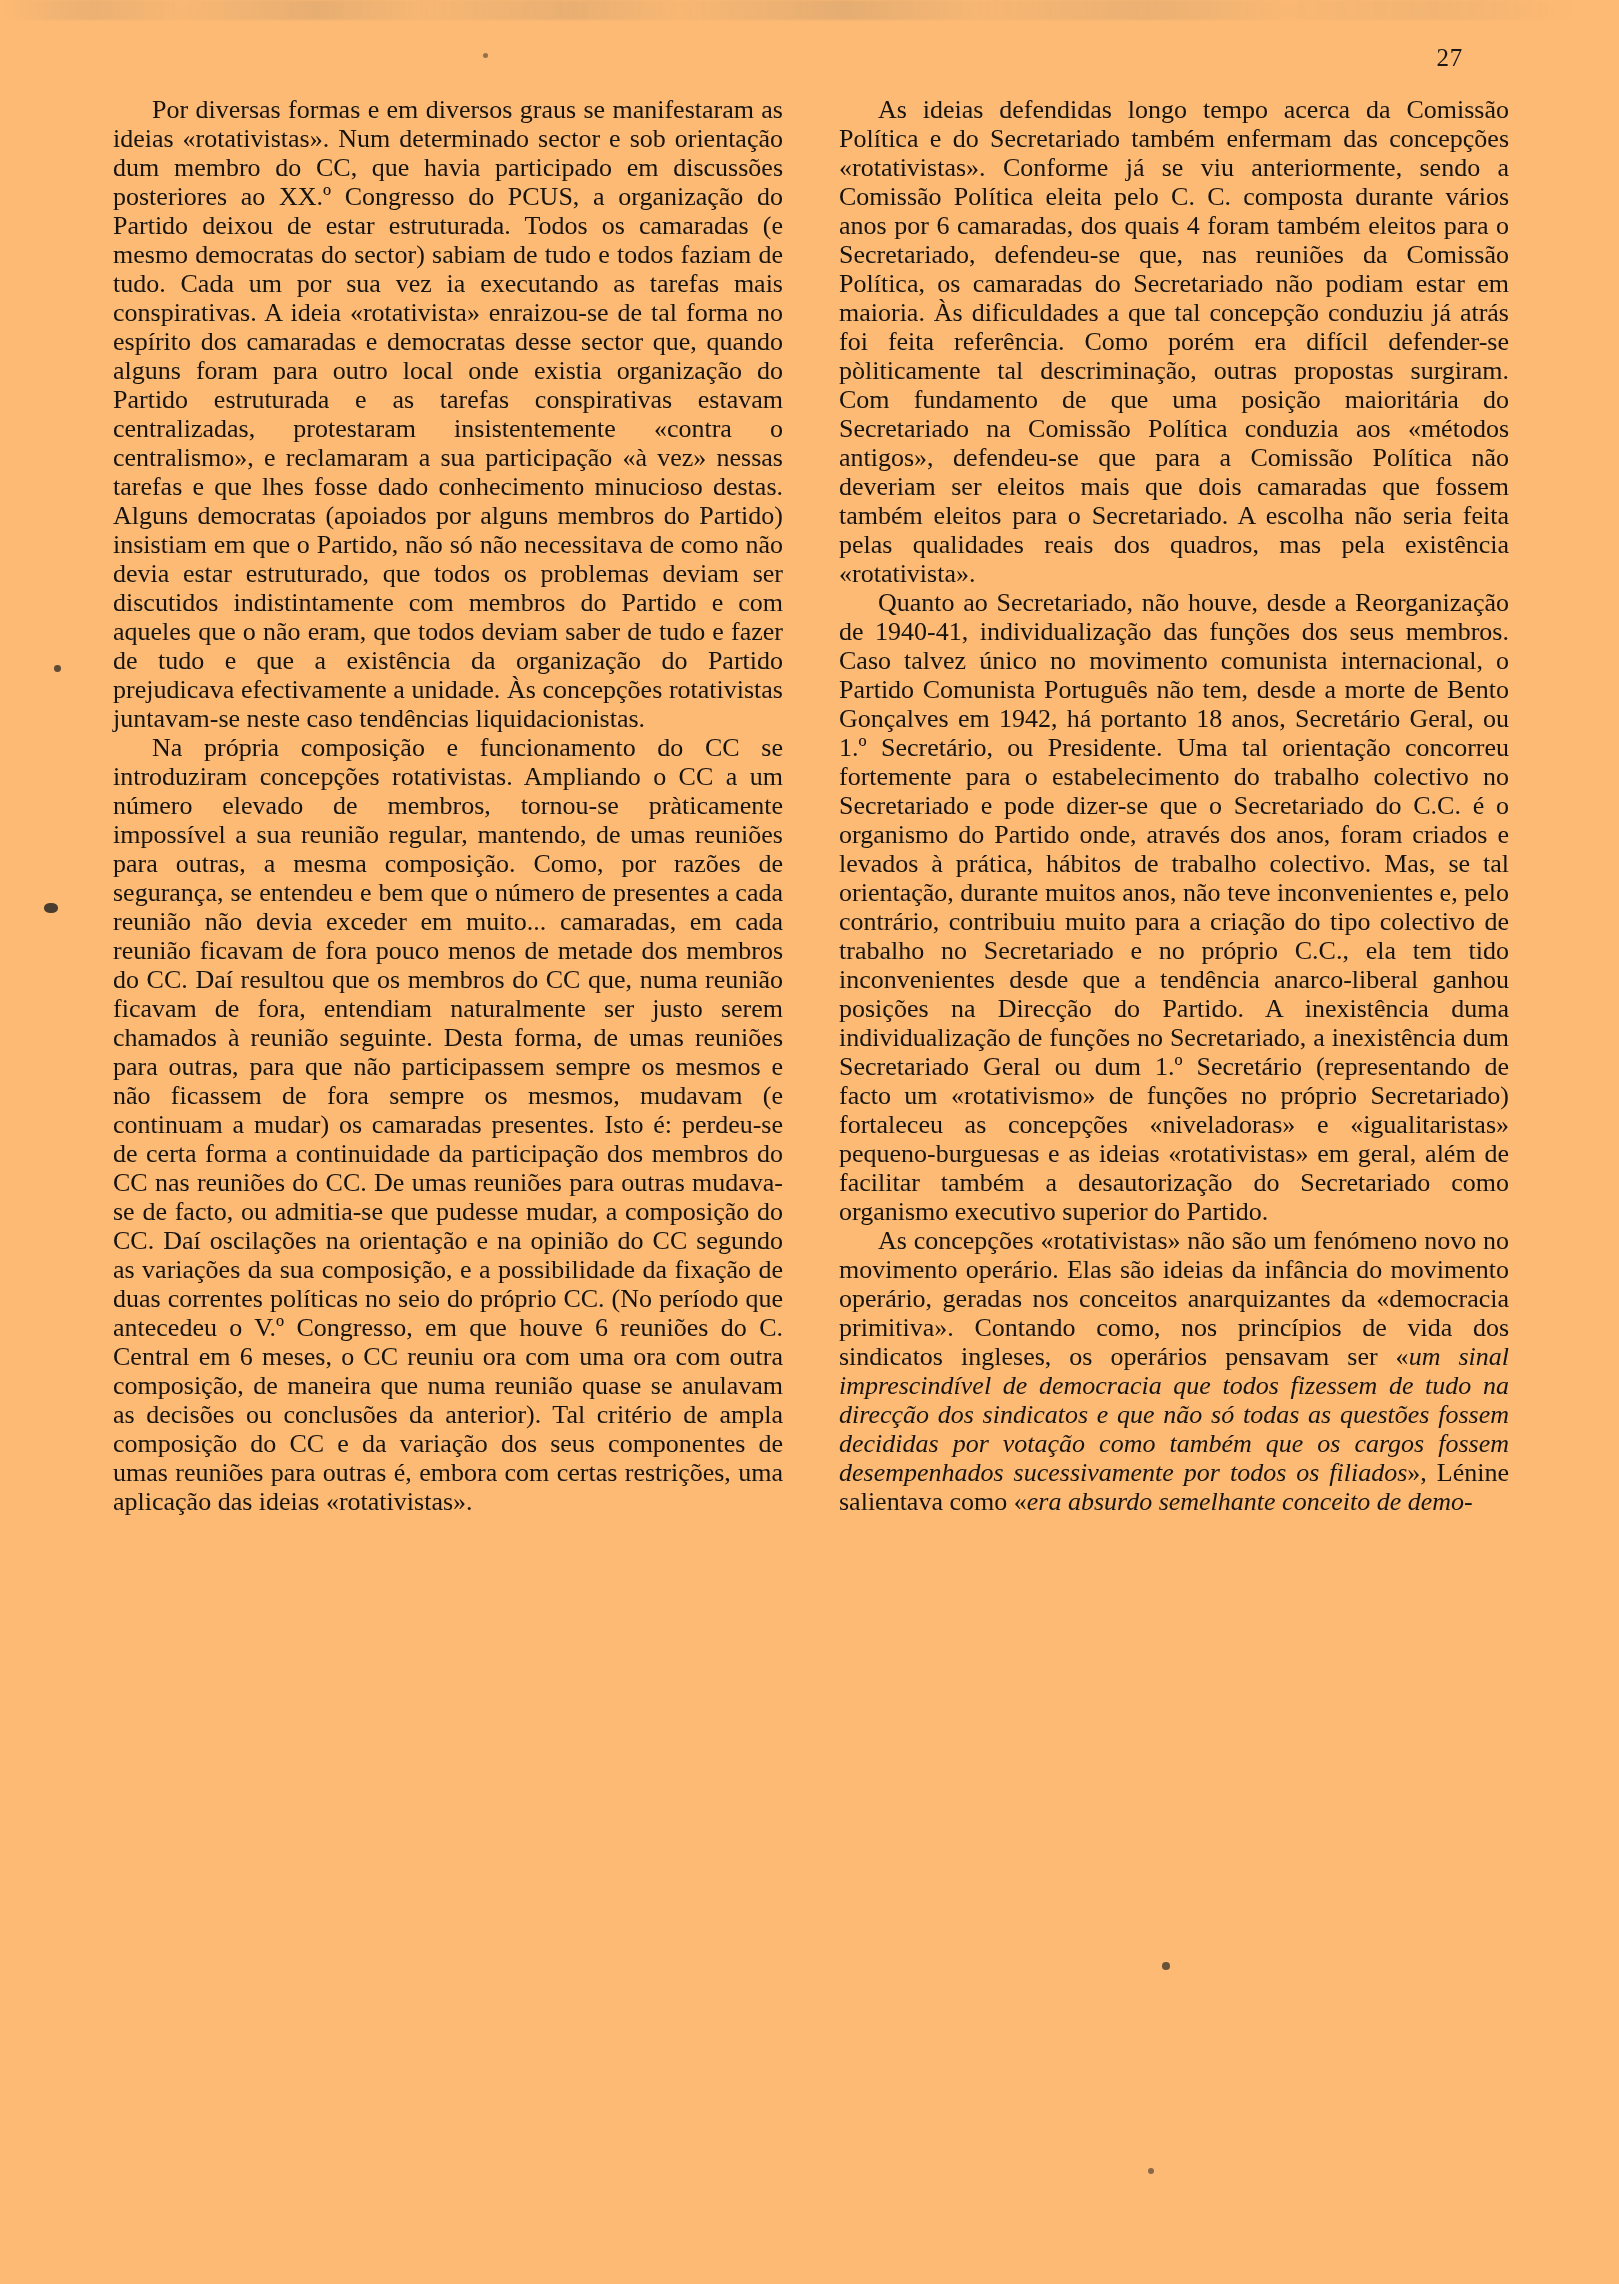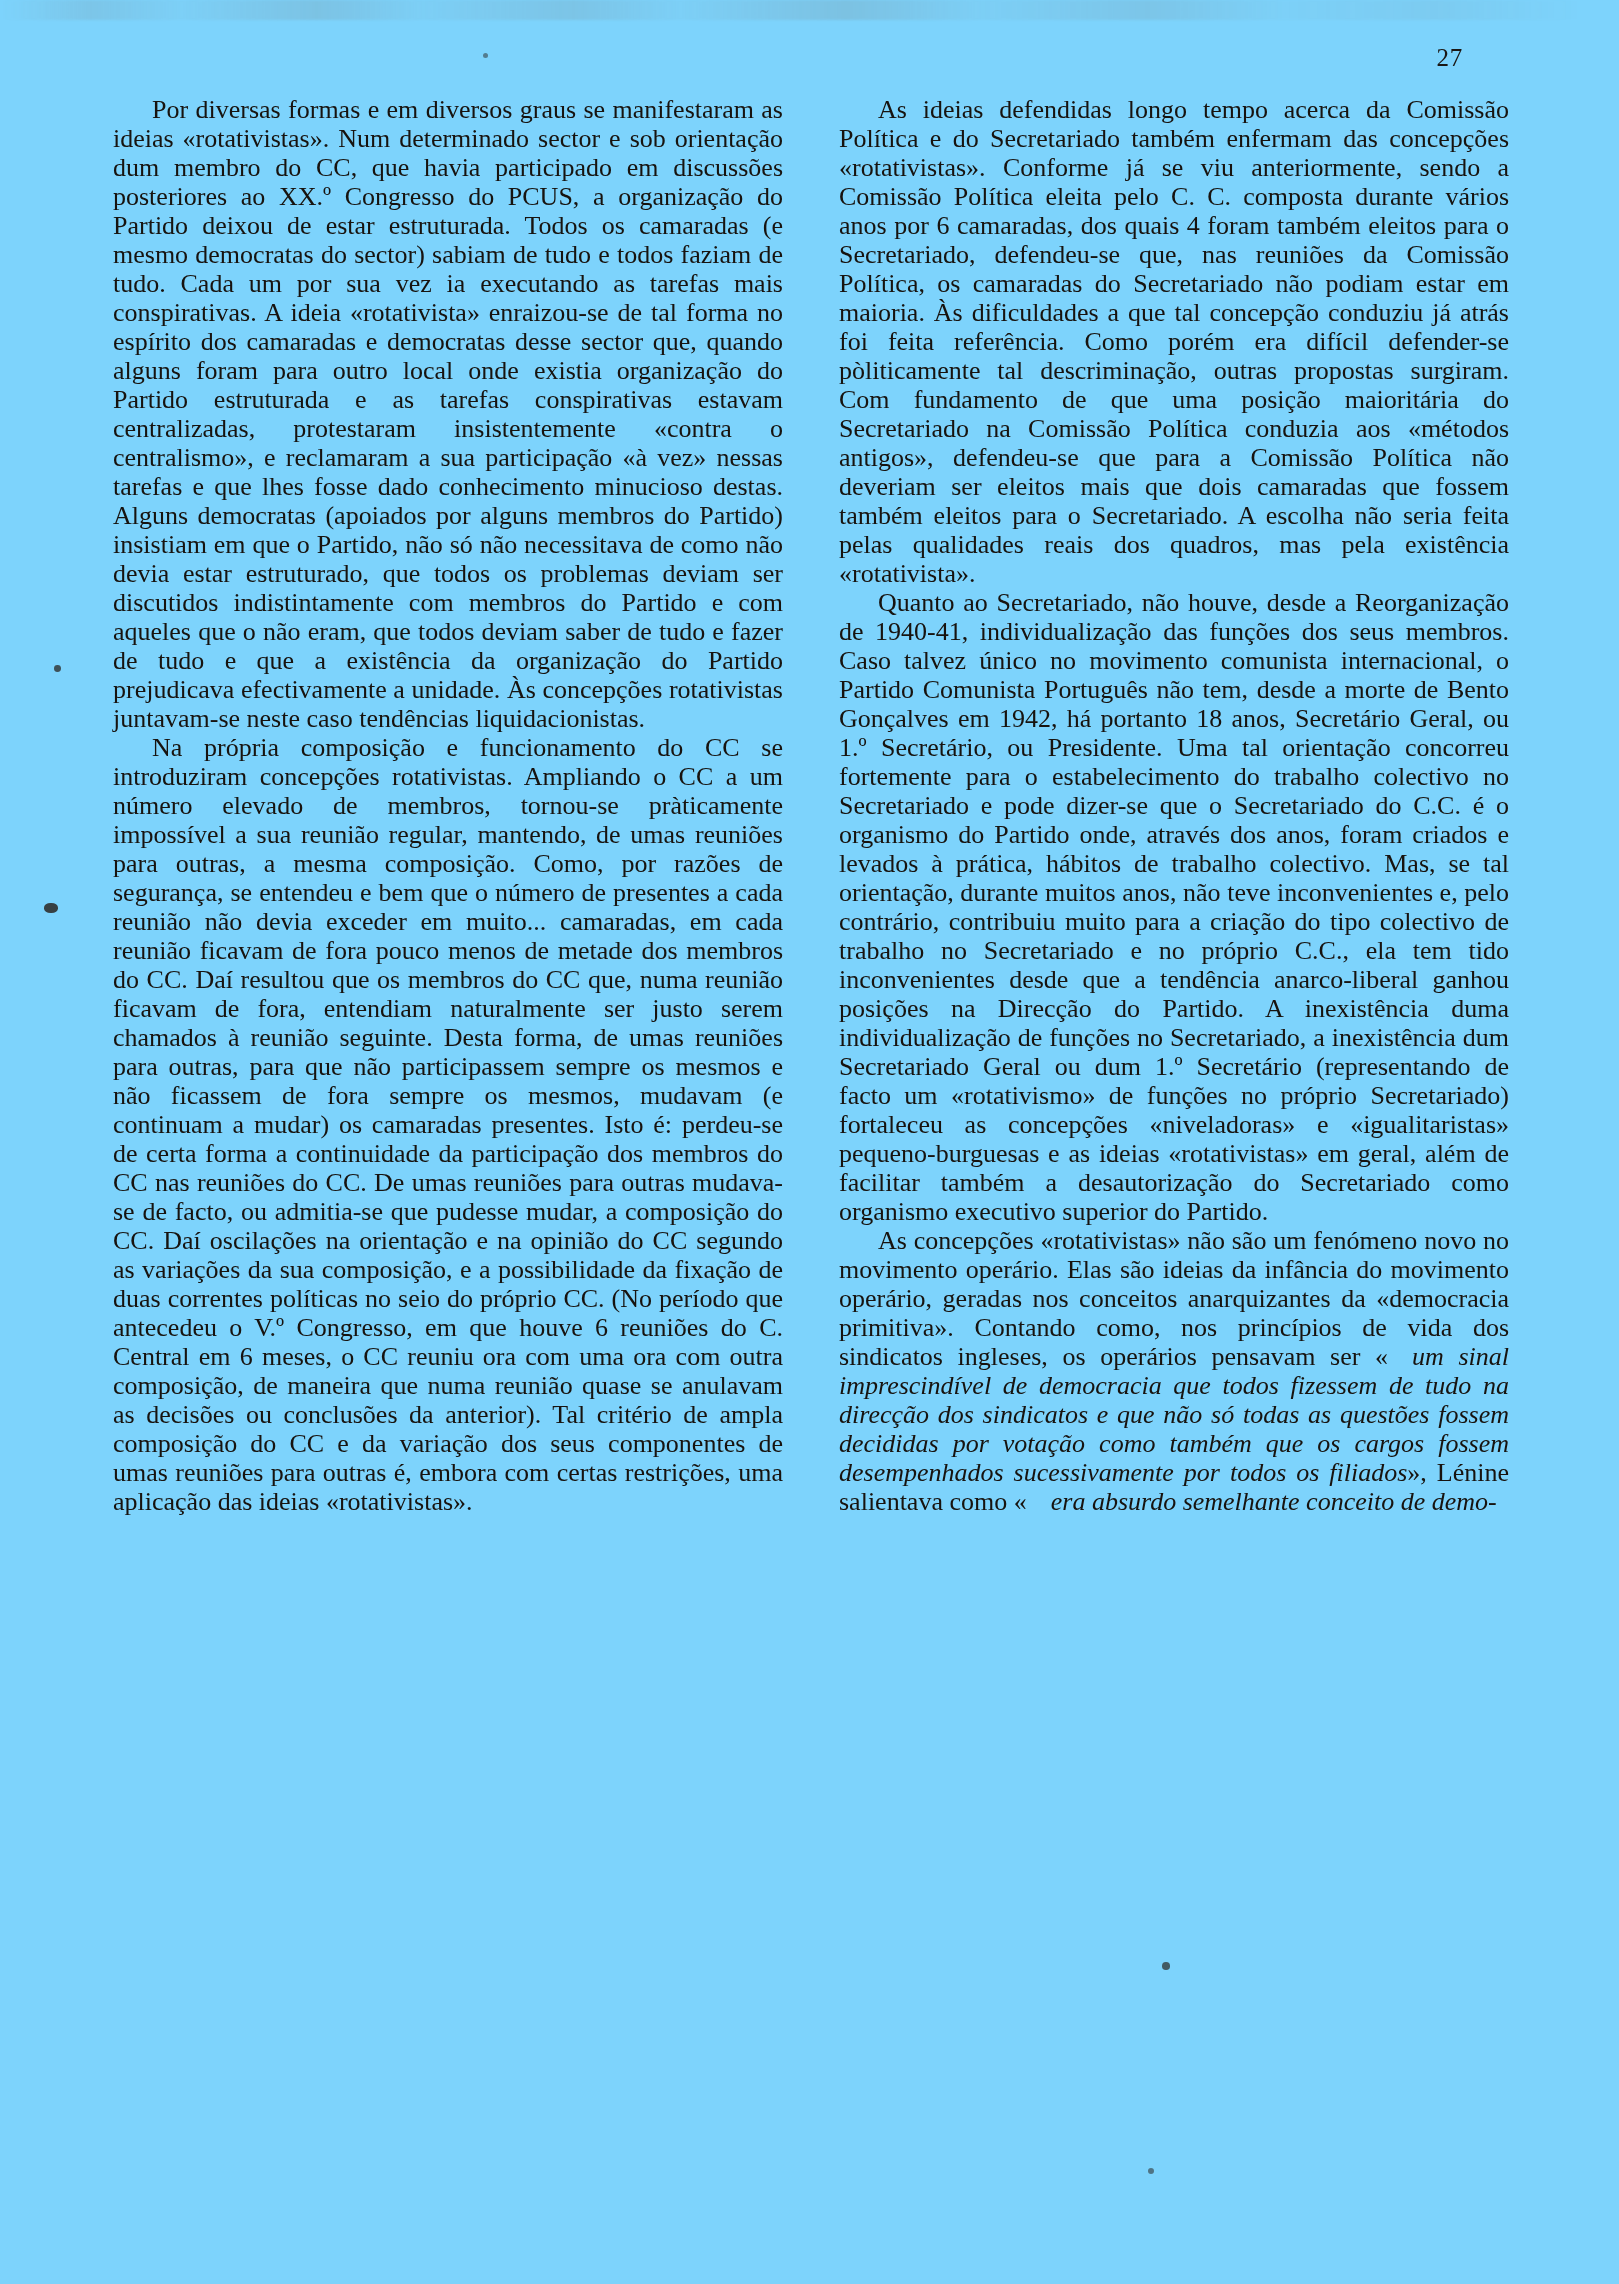--- a/index.html
+++ b/index.html
@@ -11,21 +11,21 @@
     width: 1619px;
     height: 2284px;
     position: relative;
     font-family: "Liberation Serif", serif;
     color: #15120f;
     overflow: hidden;
   }
   .page {
     position: absolute;
     inset: 0;
-    background: #7dd3fc;
+    background: #fdba74;
   }
   
   .scan-top-smudge {
     position: absolute;
     top: 0;
     left: 0;
     width: 1619px;
     height: 19.6px;
     background:
       linear-gradient(90deg,
@@ -71,21 +71,20 @@
     text-align: justify;
     text-indent: 39px;
     color: #17130f;
     hyphens: manual;
   }
   p.para + p.para {
     margin-top: 0;
   }
   .ital {
     font-style: italic;
-    margin-left: 24px;
   }
   
   .margin-dot {
     position: absolute;
     background: #2a2622;
     border-radius: 50%;
   }
   .dot-a { left: 54px;  top: 665px;  width: 6.8px;  height: 6.8px; opacity: .75; }
   .dot-b { left: 44px;  top: 903px; width: 14.4px; height: 9.8px; opacity: .85; border-radius: 45%; }
   .dot-c { left: 1162px; top: 1962px; width: 7.6px; height: 7.6px; opacity: .7; }

